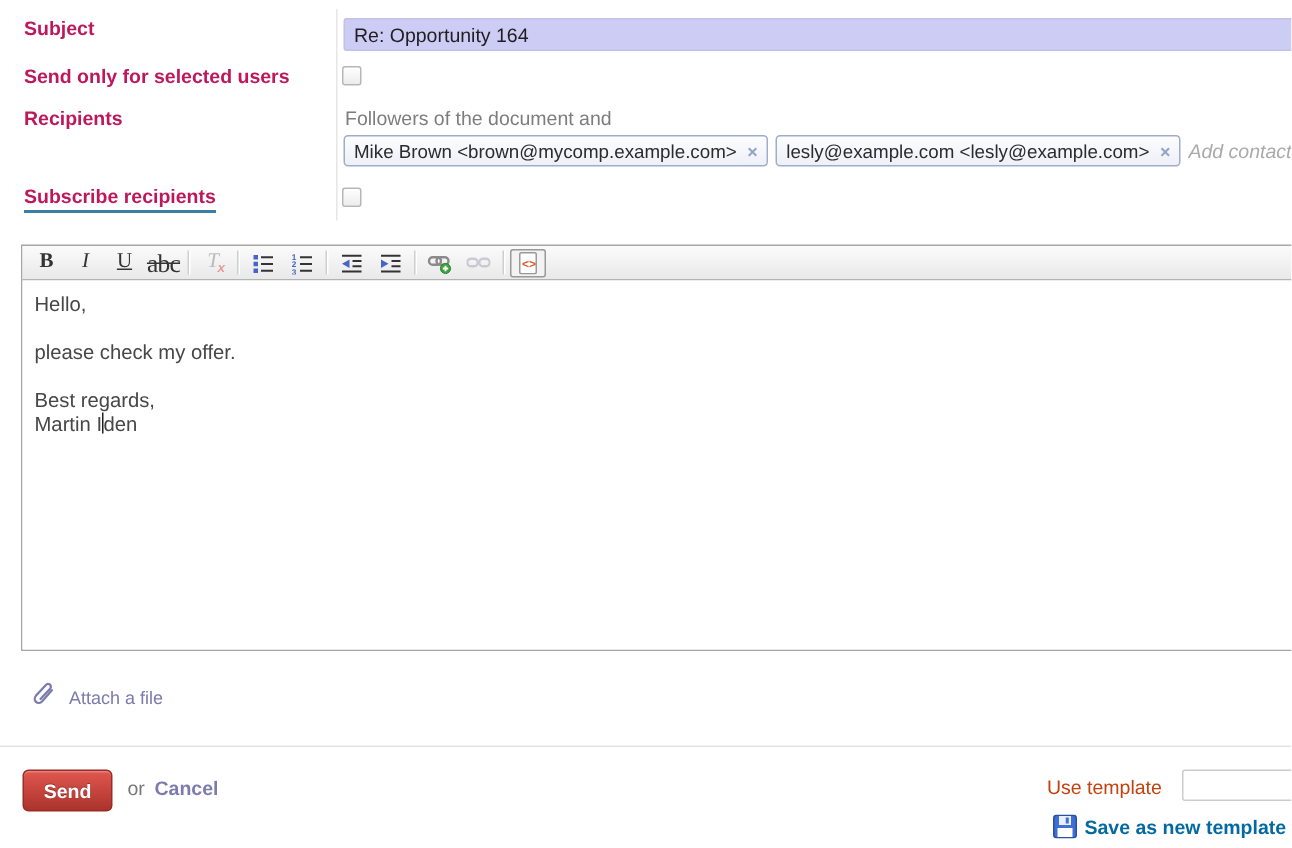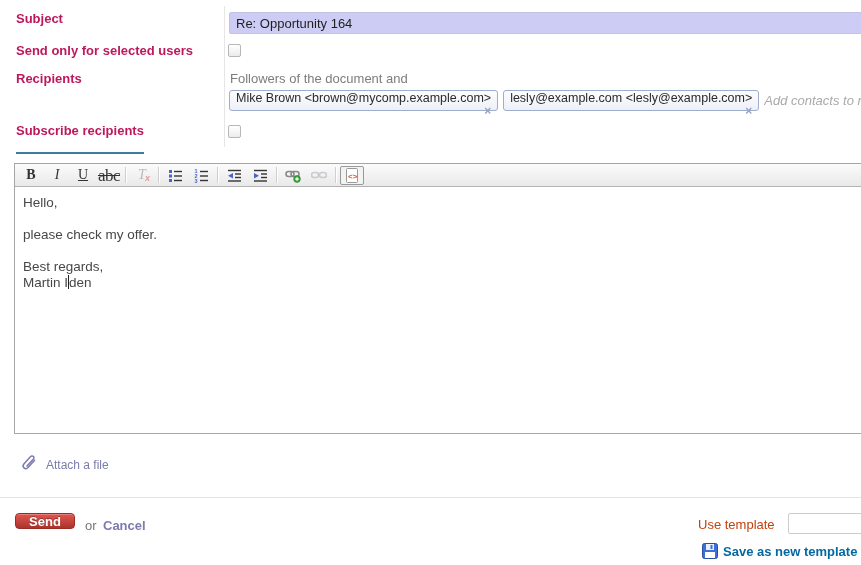--- a/index.html
+++ b/index.html
@@ -9,39 +9,39 @@
     background:#ffffff; font-family:"Liberation Sans",sans-serif;
     font-size:13px; color:#4c4c4c;
   }
   
   .col-sep { position:absolute; left:224px; top:6px; height:141px; border-left:1px solid #e6e6e6; }
   .flabel { position:absolute; left:16px; font-weight:bold; color:#be185d; white-space:nowrap; }
   .flabel.subject { top:11px; }
   .flabel.sendonly { top:43px; }
   .flabel.recips { top:71px; }
   .flabel.subscribe { top:123px; }
-  .flabel.subscribe span { border-bottom:2px solid #3b7ea1; padding-bottom:14px; }
+  .flabel.subscribe span { border-bottom:2px solid #3b7ea1; padding-bottom:2px; }
   .subject-input {
     position:absolute; left:229px; top:12px; width:648px; height:22px;
     background:#ccccf4; border:1px solid #c2c2e6; border-radius:2px;
     font-family:"Liberation Sans",sans-serif; font-size:13px; color:#1f1f1f;
     padding:0 6px; outline:none;
   }
   .checkbox {
     position:absolute; width:13px; height:13px; border:1px solid #b7b7b7;
     border-radius:2px; background:linear-gradient(#ffffff,#ececec); cursor:pointer;
   }
   .cb1 { left:228px; top:44px; }
   .cb2 { left:228px; top:125px; }
   .recip-note { position:absolute; left:230px; top:71px; color:#7d7d7d; }
   .tagrow { position:absolute; left:229px; top:90px; display:flex; align-items:center; gap:5px; white-space:nowrap; width:700px; }
   .tag {
-    height:21px; display:inline-flex; align-items:flex-end; padding:0 6px;
+    height:21px; display:inline-flex; align-items:center; padding:0 6px;
     background:linear-gradient(#fdfdfe,#eef0f8); border:1px solid #9fadcc;
-    border-radius:3px; color:#2b2b2b; font-size:12.5px;flex-direction:column;
+    border-radius:3px; color:#2b2b2b; font-size:12.5px;
   }
   .tag .x { margin-left:7px; color:#94a3c5; font-weight:bold; font-size:12px; cursor:pointer; line-height:1; }
   .tag-input {
     border:none; outline:none; font-style:italic; color:#aaa;
     font-family:"Liberation Sans",sans-serif; font-size:13px; width:130px; background:transparent;
   }
   .tag-input::placeholder { color:#aaa; font-style:italic; }
   
   .editor { position:absolute; left:14px; top:163px; width:853px; border:1px solid #a6a6a6; }
   .toolbar {
@@ -66,21 +66,21 @@
     height:246px; background:#fff; padding:8px 8px 0 8px;
     color:#474747; font-size:13.5px; line-height:16px; cursor:text;
   }
   .eline { min-height:16px; }
   .caret { display:inline-block; width:1px; height:14px; background:#222; vertical-align:-2px; }
   
   .attach { position:absolute; left:21px; top:455px; display:flex; align-items:center; gap:6px; color:#7c7bad; cursor:pointer; }
   .attach-label { font-size:12px; }
   .hr { position:absolute; left:0; top:497px; width:861px; border-top:1px solid #e3e3e3; }
   .send-btn {
-    position:absolute; left:15px; top:513px; width:60px; height:16px;
+    position:absolute; left:15px; top:513px; width:60px; height:28px;
     background:linear-gradient(#e0574e,#ab332d); border:1px solid #9c2b26; border-radius:4px;
     color:#fff; font-weight:bold; font-size:13px; font-family:"Liberation Sans",sans-serif;
     text-shadow:0 -1px 0 rgba(0,0,0,.3); box-shadow:inset 0 1px 0 rgba(255,255,255,.25); cursor:pointer;
   }
   .or-label { position:absolute; left:85px; top:518px; color:#777; }
   .cancel-link { position:absolute; left:103px; top:518px; color:#7c7bad; font-weight:bold; cursor:pointer; }
   .use-tpl-label { position:absolute; left:698px; top:517px; color:#c2410c; }
   .tpl-input {
     position:absolute; left:788px; top:513px; width:110px; height:21px;
     border:1px solid #ccc; border-radius:2px; background:#fff; outline:none;

